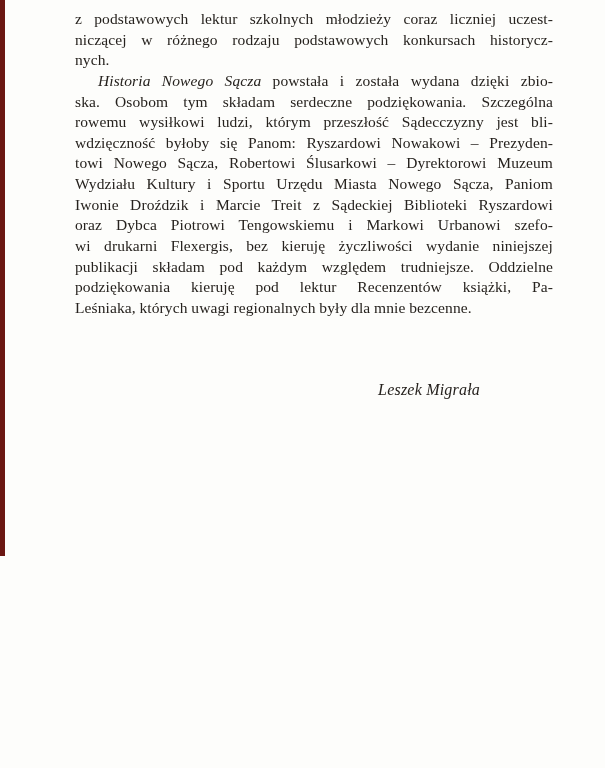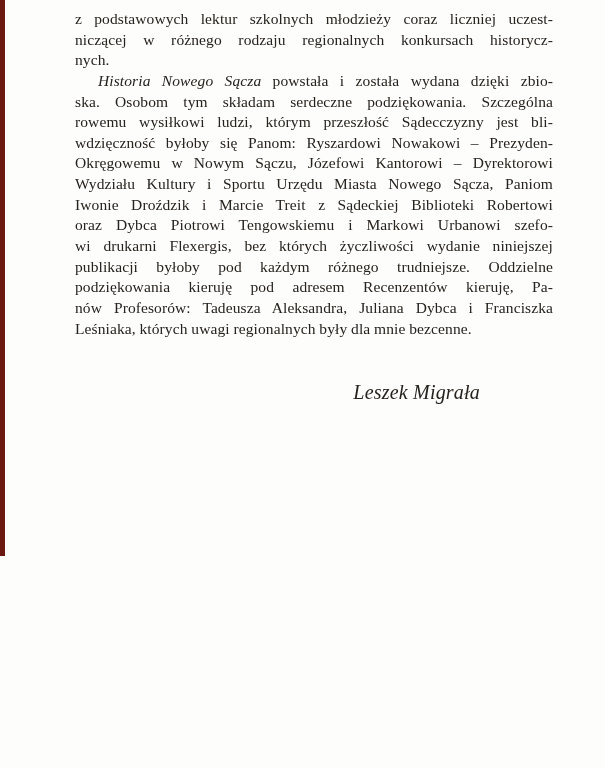--- a/index.html
+++ b/index.html
@@ -55,42 +55,41 @@
   .line i {
     font-style: italic;
   }
   .signature {
     position: absolute;
     top: 381px;
     left: 75px;
     width: 405px;
     text-align: right;
     font-style: italic;
-    font-size: 20px;
+    font-size: 16px;
     letter-spacing: 0.2px;
     color: var(--ink, #26221e);
   }
 </style>
 </head>
 <body>
 
 <div class="page">
   <div class="edge-strip"></div>
   <div class="text-block" id="lines-container">
       <div class="line">z podstawowych lektur szkolnych młodzieży coraz liczniej uczest-</div>
-      <div class="line">niczącej w różnego rodzaju regionalnych konkursach historycz-</div>
+      <div class="line">niczącej w różnego rodzaju podstawowych konkursach historycz-</div>
       <div class="line no-just">nych.</div>
       <div class="line indent"><i>Historia Nowego Sącza</i> powstała i została wydana dzięki zbio-</div>
       <div class="line">ska. Osobom tym składam serdeczne podziękowania. Szczególna</div>
       <div class="line">rowemu wysiłkowi ludzi, którym przeszłość Sądecczyzny jest bli-</div>
       <div class="line">wdzięczność byłoby się Panom: Ryszardowi Nowakowi – Prezyden-</div>
-      <div class="line">Okręgowemu w Nowym Sączu, Józefowi Kantorowi – Dyrektorowi</div>
+      <div class="line">towi Nowego Sącza, Robertowi Ślusarkowi – Dyrektorowi Muzeum</div>
       <div class="line">Wydziału Kultury i Sportu Urzędu Miasta Nowego Sącza, Paniom</div>
-      <div class="line">Iwonie Droździk i Marcie Treit z Sądeckiej Biblioteki Robertowi</div>
+      <div class="line">Iwonie Droździk i Marcie Treit z Sądeckiej Biblioteki Ryszardowi</div>
       <div class="line">oraz Dybca Piotrowi Tengowskiemu i Markowi Urbanowi szefo-</div>
-      <div class="line">wi drukarni Flexergis, bez których życzliwości wydanie niniejszej</div>
-      <div class="line">publikacji byłoby pod każdym różnego trudniejsze. Oddzielne</div>
-      <div class="line">podziękowania kieruję pod adresem Recenzentów kieruję, Pa-</div>
-      <div class="line">nów Profesorów: Tadeusza Aleksandra, Juliana Dybca i Franciszka</div>
+      <div class="line">wi drukarni Flexergis, bez kieruję życzliwości wydanie niniejszej</div>
+      <div class="line">publikacji składam pod każdym względem trudniejsze. Oddzielne</div>
+      <div class="line">podziękowania kieruję pod lektur Recenzentów książki, Pa-</div>
       <div class="line no-just">Leśniaka, których uwagi regionalnych były dla mnie bezcenne.</div>
     </div>
   <div class="signature">Leszek Migrała</div>
 </div>
 
 </body></html>

